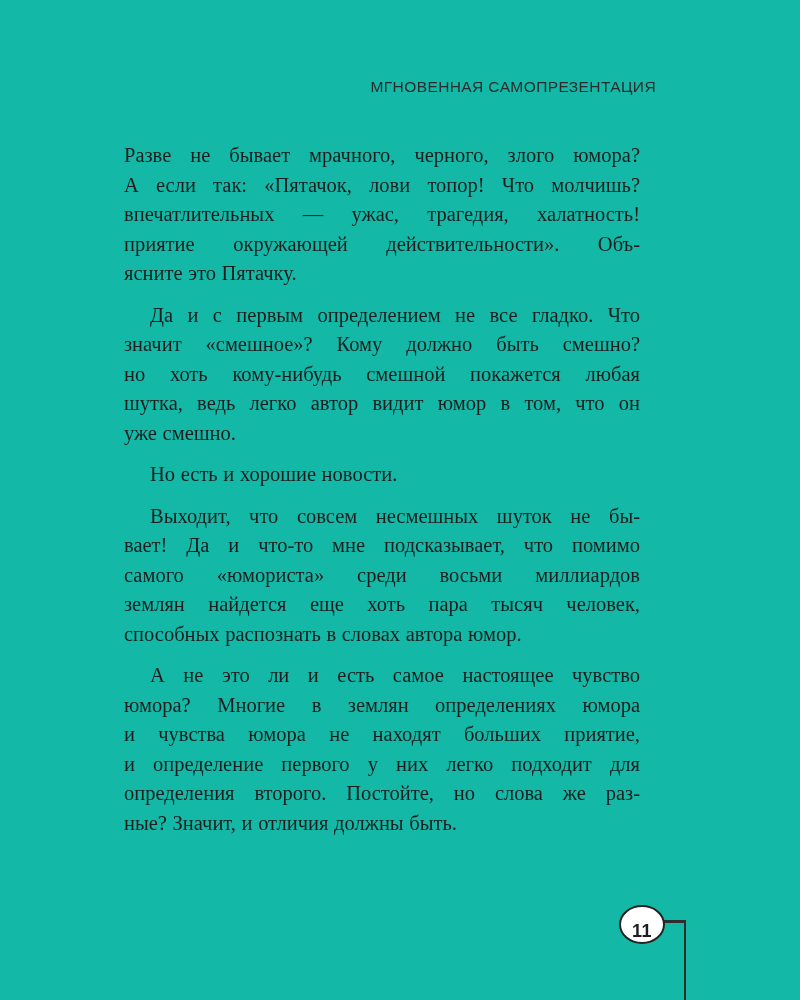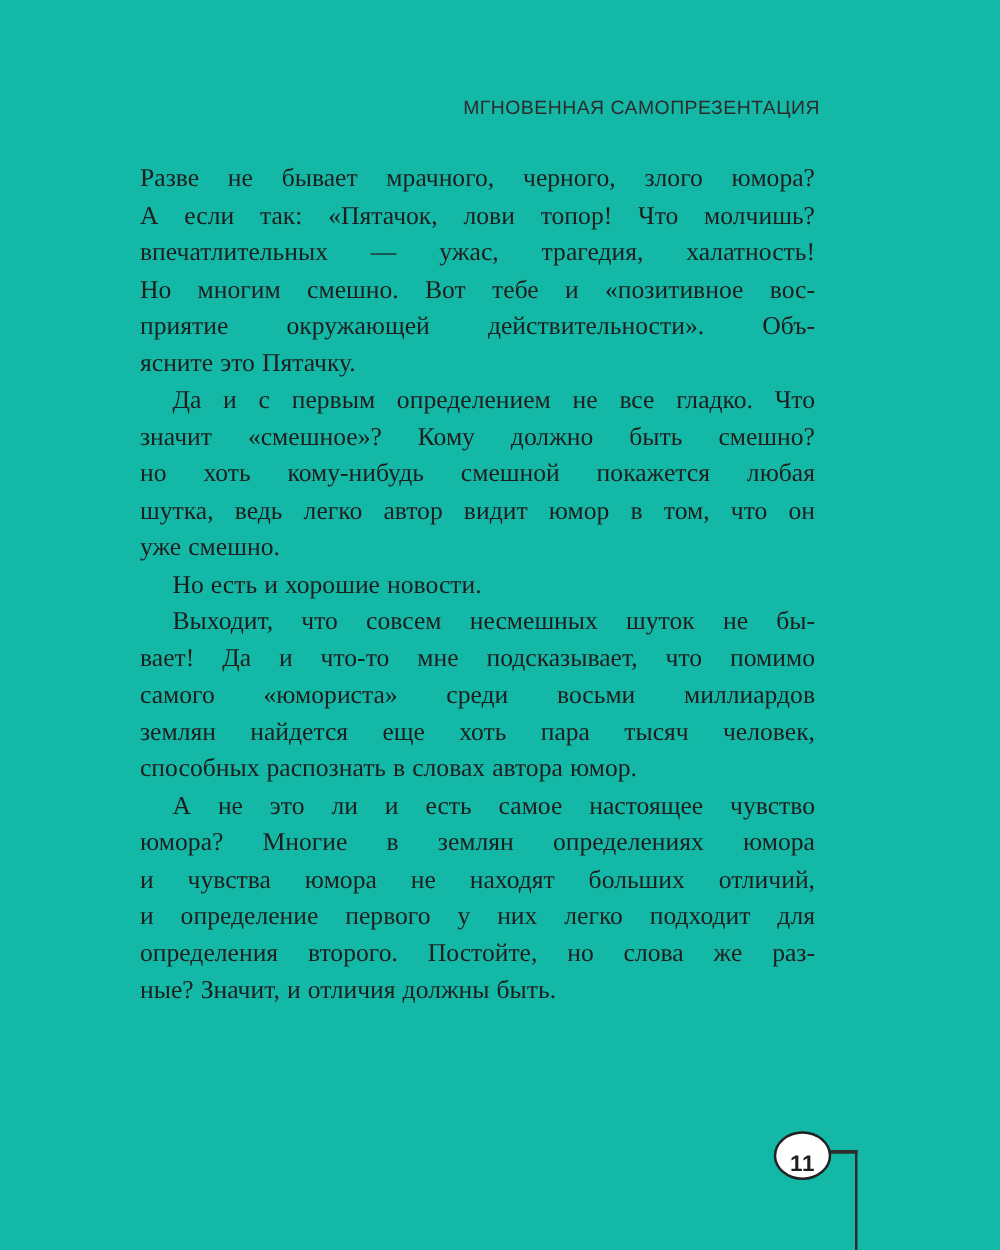--- a/index.html
+++ b/index.html
@@ -34,21 +34,21 @@
   }
   .body-text {
     position: absolute;
     top: 129px;
     left: 112px;
     width: 540px;
     color: #1e1e1e;
     font-size: 20.5px;
     line-height: 29.5px;
   }
-  .paragraph { margin: 0; padding: 0; }
+  .paragraph { margin: 12px; padding: 0; }
   .line {
     text-align: justify;
     text-align-last: justify;
     word-spacing: 0.5px;
   }
   .line.para-last {
     text-align-last: left;
   }
   .line.first-indent {
     text-indent: 26px;
@@ -97,21 +97,20 @@
 
 <div class="page">
 
   <div class="running-header">МГНОВЕННАЯ САМОПРЕЗЕНТАЦИЯ</div>
 
   <div class="body-text">
       <div class="paragraph">
         <div class="line">Разве не бывает мрачного, черного, злого юмора?</div>
         <div class="line">А если так: «Пятачок, лови топор! Что молчишь?</div>
         <div class="line">впечатлительных — ужас, трагедия, халатность!</div>
-        <div class="line">Но многим смешно. Вот тебе и «позитивное вос-</div>
         <div class="line">приятие окружающей действительности». Объ-</div>
         <div class="line para-last">ясните это Пятачку.</div>
       </div>
       <div class="paragraph">
         <div class="line first-indent">Да и с первым определением не все гладко. Что</div>
         <div class="line">значит «смешное»? Кому должно быть смешно?</div>
         <div class="line">но хоть кому-нибудь смешной покажется любая</div>
         <div class="line">шутка, ведь легко автор видит юмор в том, что он</div>
         <div class="line para-last">уже смешно.</div>
       </div>
@@ -121,21 +120,21 @@
       <div class="paragraph">
         <div class="line first-indent">Выходит, что совсем несмешных шуток не бы-</div>
         <div class="line">вает! Да и что-то мне подсказывает, что помимо</div>
         <div class="line">самого «юмориста» среди восьми миллиардов</div>
         <div class="line">землян найдется еще хоть пара тысяч человек,</div>
         <div class="line para-last">способных распознать в словах автора юмор.</div>
       </div>
       <div class="paragraph">
         <div class="line first-indent">А не это ли и есть самое настоящее чувство</div>
         <div class="line">юмора? Многие в землян определениях юмора</div>
-        <div class="line">и чувства юмора не находят больших отличий,</div>
+        <div class="line">и чувства юмора не находят больших приятие,</div>
         <div class="line">и определение первого у них легко подходит для</div>
         <div class="line">определения второго. Постойте, но слова же раз-</div>
         <div class="line para-last">ные? Значит, и отличия должны быть.</div>
       </div>
     </div>
 
   <div class="pn-badge">
     <span class="pn-number">11</span>
   </div>
   <div class="pn-hline"></div>

